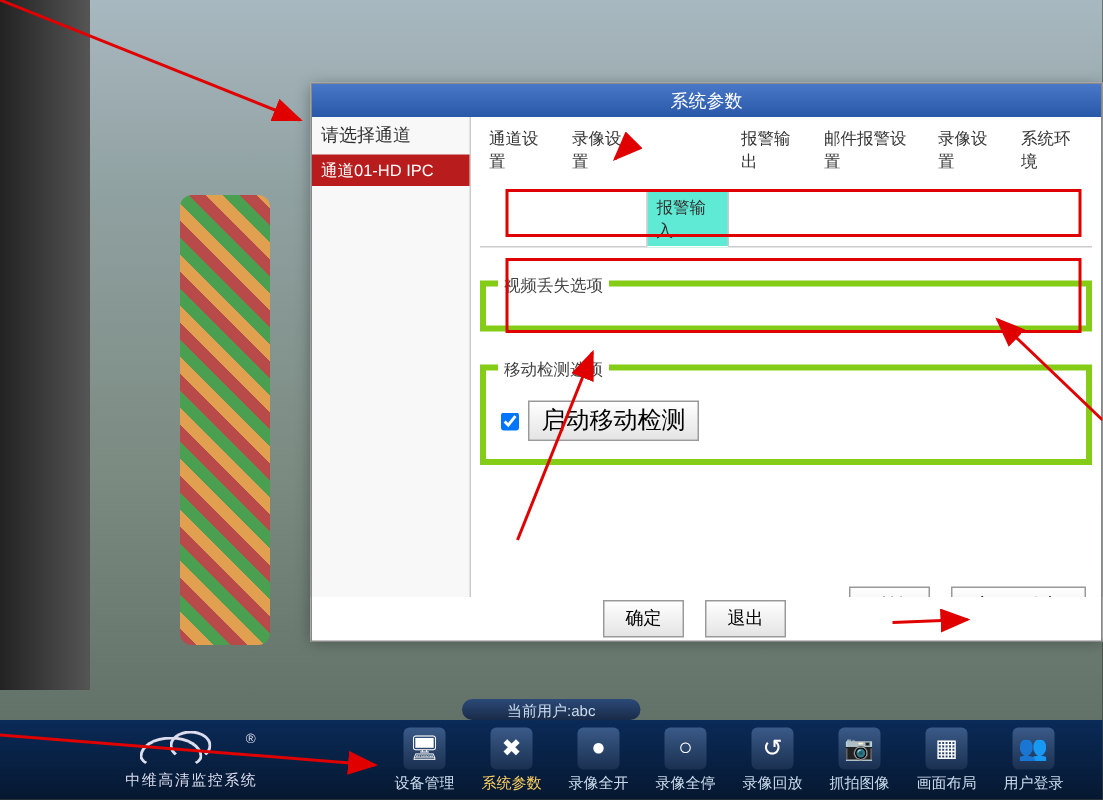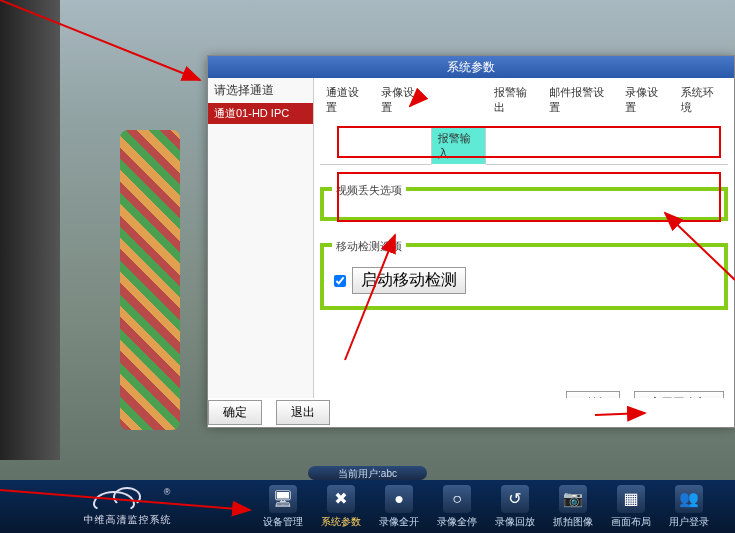--- a/index.html
+++ b/index.html
@@ -67,21 +67,21 @@
   }
   .btn {
     border:1px solid #999; background:linear-gradient(#fff,#e4e4e4);
     font-size:12px; padding:3px 14px; cursor:pointer;
   }
 
   
   .dlg-footer {
     position:absolute; left:207px; top:398px; width:528px; height:30px;
     background:#fff; border:1px solid #888; border-top:none;
-    display:flex; justify-content:flex-start; align-items:center; gap:14px; padding-right:16px;
+    display:flex; justify-content:center; align-items:center; gap:14px; padding-right:16px;
   }
 
   
   .userbar {
     position:absolute; left:0; right:0; top:466px; height:14px;
     display:flex; justify-content:center; 
   }
   .userpill {
     background:linear-gradient(#2a4a78,#1a2a48); color:#cde; font-size:10px;
     padding:1px 30px; border-radius:8px;

